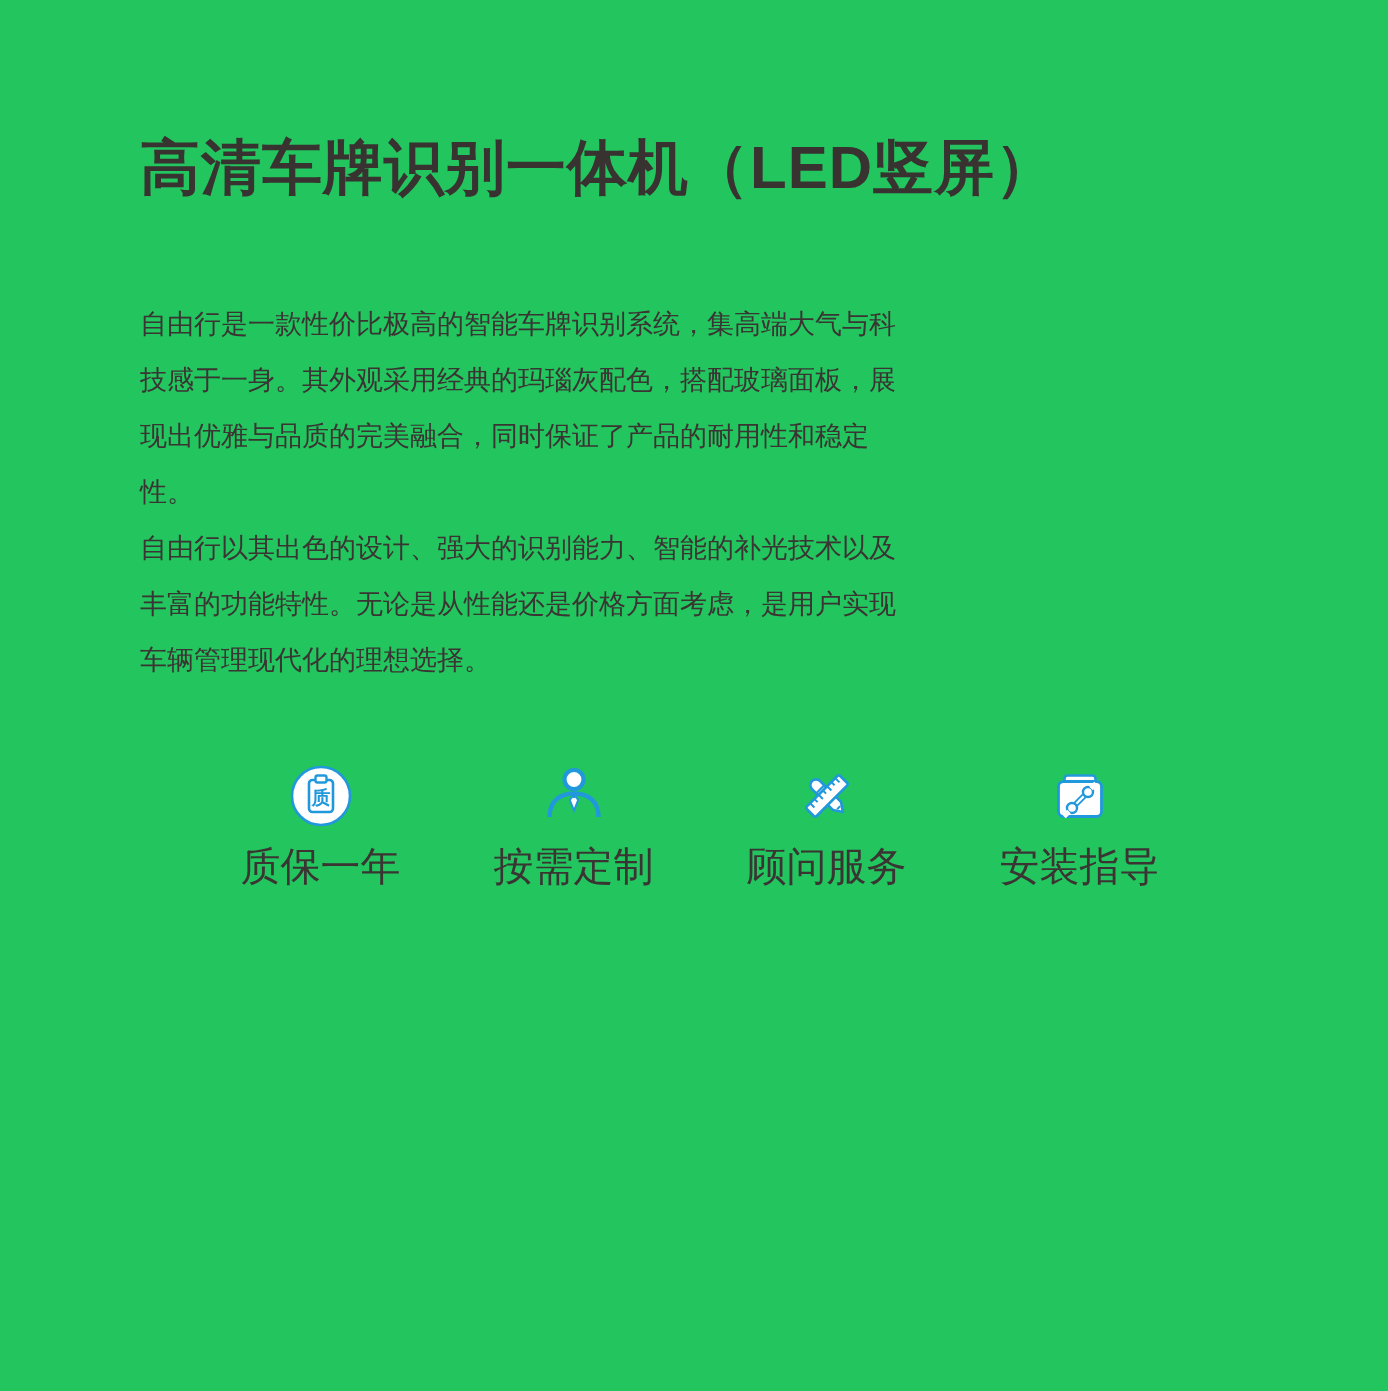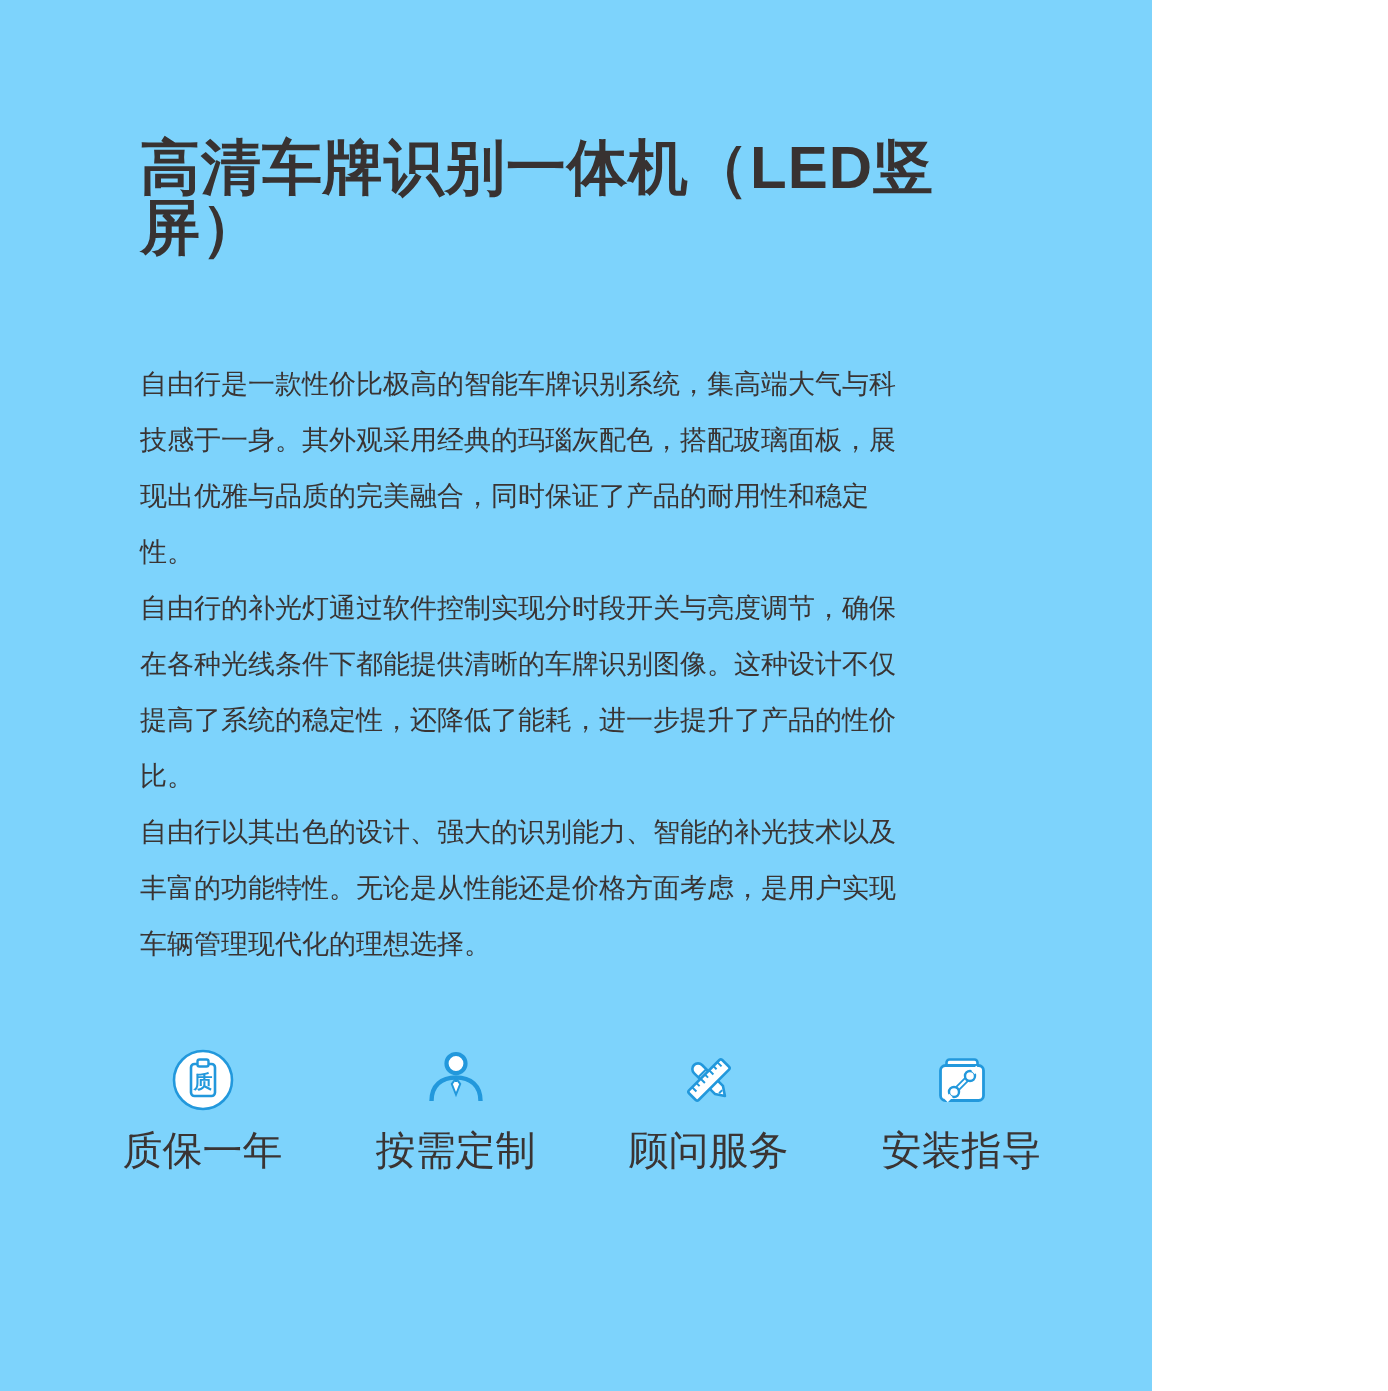--- a/index.html
+++ b/index.html
@@ -4,23 +4,23 @@
 <style>
   * { box-sizing: border-box; }
   html, body {
     margin: 0;
     padding: 0;
     background: #ffffff;
     font-family: "Liberation Sans", "DejaVu Sans", sans-serif;
   }
   .page {
     position: relative;
-    width: 1152px;
+    width: 1388px;
     height: 1391px;
-    background: #7dd3fc;
+    background: #22c55e;
     overflow: hidden;
     color: #3a3433;
   }
   .content {
     padding: 0 128px 0 140px;
   }
   .title {
     margin: 138px 0 0 0;
     font-size: 60px;
     line-height: 60px;
@@ -78,24 +78,20 @@
 <div class="page">
   <div class="content">
 
     <h1 class="title">高清车牌识别一体机（LED竖屏）</h1>
 
     <div class="description">
       <p>自由行是一款性价比极高的智能车牌识别系统，集高端大气与科
 技感于一身。其外观采用经典的玛瑙灰配色，搭配玻璃面板，展
 现出优雅与品质的完美融合，同时保证了产品的耐用性和稳定
 性。</p>
-      <p>自由行的补光灯通过软件控制实现分时段开关与亮度调节，确保
-在各种光线条件下都能提供清晰的车牌识别图像。这种设计不仅
-提高了系统的稳定性，还降低了能耗，进一步提升了产品的性价
-比。</p>
       <p>自由行以其出色的设计、强大的识别能力、智能的补光技术以及
 丰富的功能特性。无论是从性能还是价格方面考虑，是用户实现
 车辆管理现代化的理想选择。</p>
     </div>
 
     <div class="services">
 
       <div class="service-item">
         <div class="service-icon">
           <svg viewBox="0 0 64 64" fill="none" xmlns="http://www.w3.org/2000/svg">

